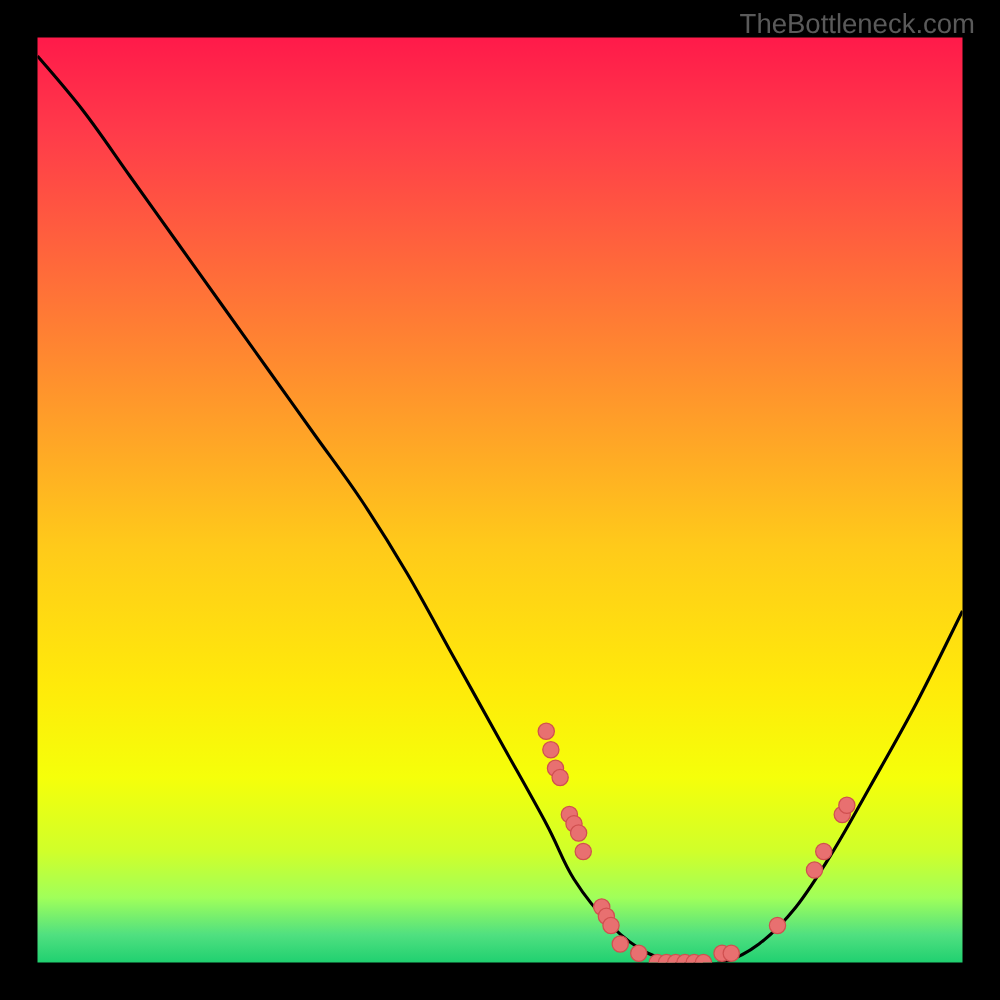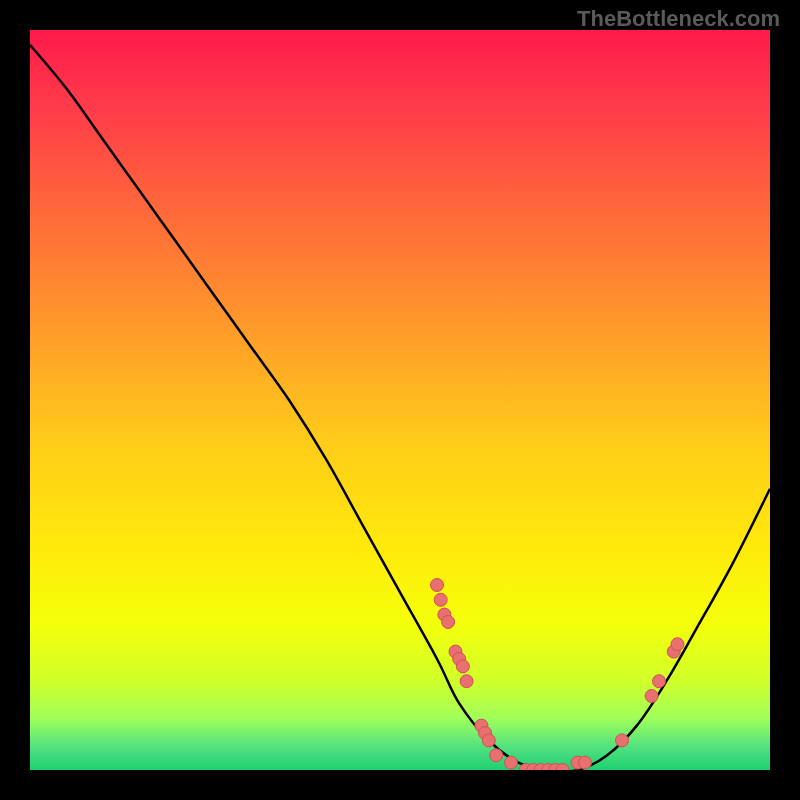--- a/index.html
+++ b/index.html
@@ -9,21 +9,21 @@
     background: #000;
     position: relative;
     font-family: Arial, sans-serif;
   }
   .watermark {
     position: absolute;
     top: 6px;
     right: 20px;
     color: #5a5a5a;
     font-size: 22px;
-    font-weight: bold;
+    font-weight: normal;
     z-index: 10;
   }
   .plot-area {
     position: absolute;
     top: 30px;
     left: 30px;
     width: 740px;
     height: 740px;
     background: linear-gradient(to bottom,
       #ff1a4a 0%,

